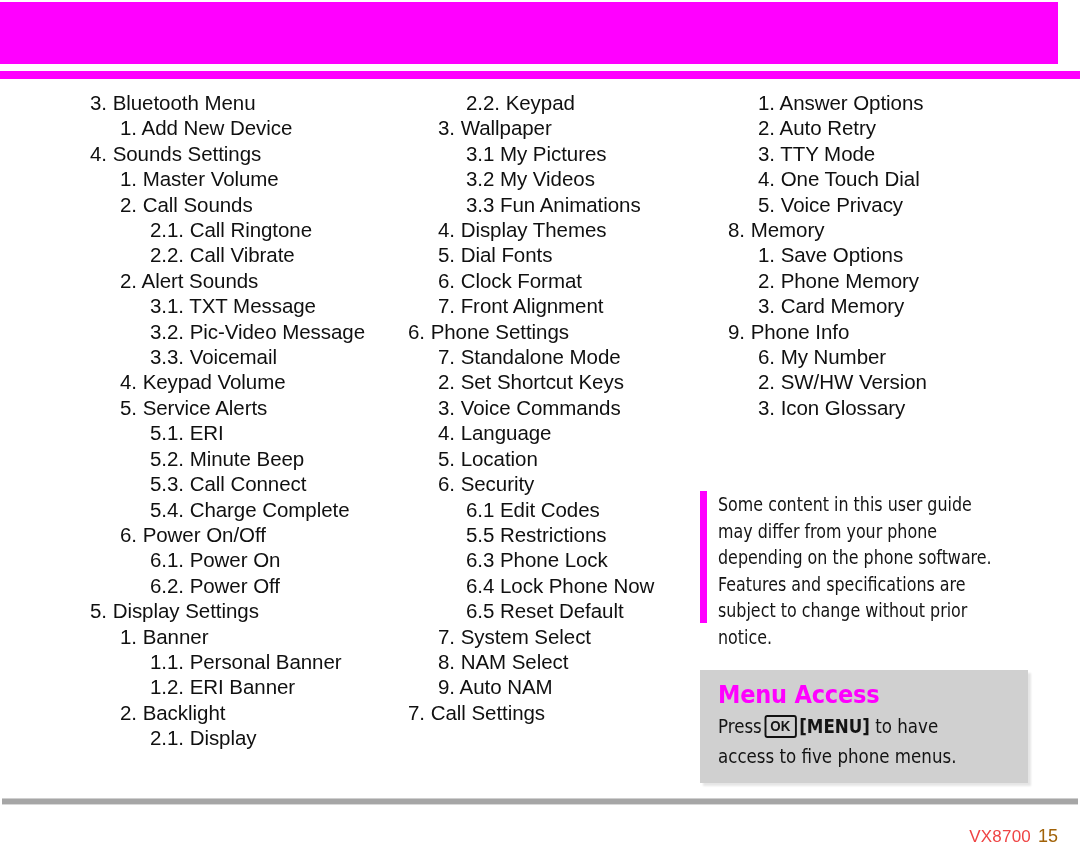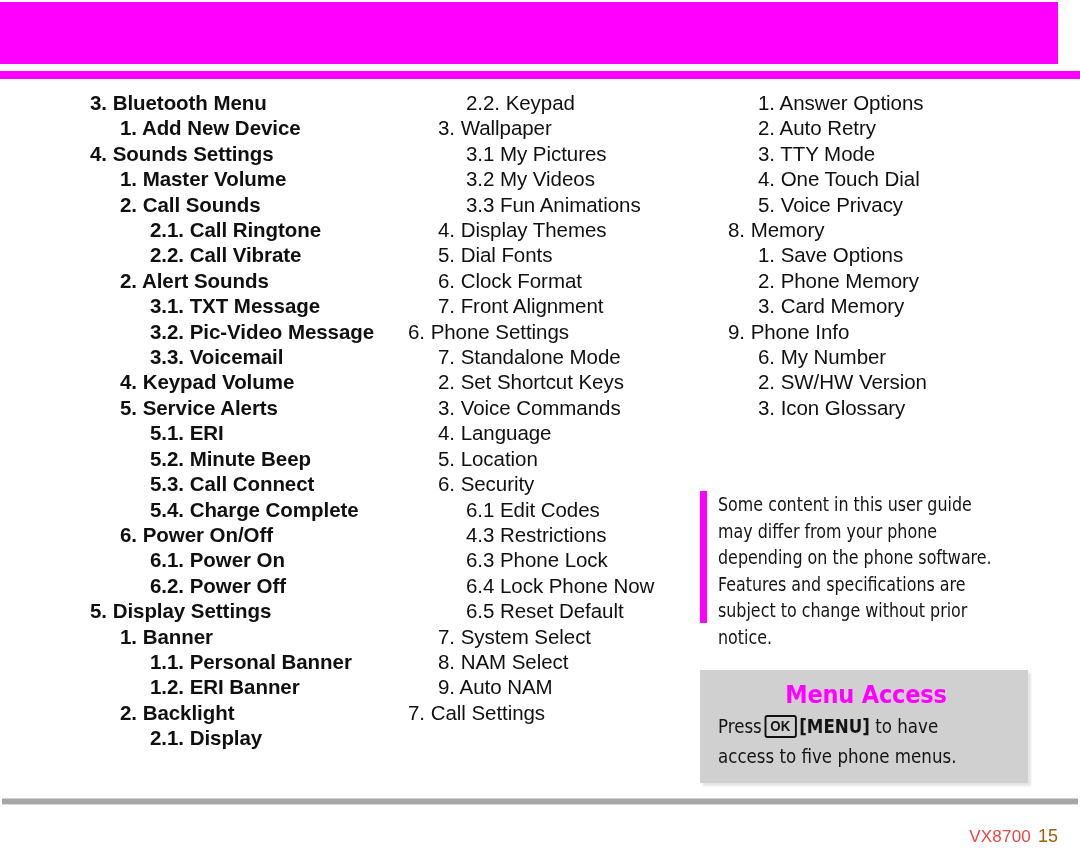--- a/index.html
+++ b/index.html
@@ -39,21 +39,21 @@
     position: absolute;
     left: 0;
     top: 90px;
     width: 1080px;
     height: 690px;
   }
   .column {
     position: absolute;
     top: 0;
   }
-  .col-1 { left: 78px;  width: 330px; font-weight: bold; }
+  .col-1 { left: 78px;  width: 330px; }
   .col-2 { left: 408px; width: 300px; }
   .col-3 { left: 728px; width: 320px; }
 
   .toc-line {
     font-size: 20.5px;
     line-height: 25.4px;
     white-space: nowrap;
     color: #101010;
     letter-spacing: -0.05px;
   }
@@ -107,21 +107,20 @@
     box-sizing: border-box;
     padding: 10px 14px 0 18px;
   }
   .menu-access-title {
     font-family: "DejaVu Sans Condensed", "Liberation Sans Narrow", "Liberation Sans", sans-serif;
     font-size: 25px;
     font-weight: bold;
     color: #ff00ff;
     line-height: 30px;
     letter-spacing: -0.2px;
-    text-align: center;
   }
   .menu-access-body {
     font-family: "DejaVu Sans Condensed", "Liberation Sans Narrow", "Liberation Sans", sans-serif;
     font-size: 19.5px;
     line-height: 30px;
     color: #141414;
     margin-top: 2px;
     transform: scaleX(0.95);
     transform-origin: left top;
   }
@@ -215,21 +214,21 @@
       <div class="toc-line lvl-2">6. Clock Format</div>
       <div class="toc-line lvl-2">7. Front Alignment</div>
       <div class="toc-line lvl-1">6. Phone Settings</div>
       <div class="toc-line lvl-2">7. Standalone Mode</div>
       <div class="toc-line lvl-2">2. Set Shortcut Keys</div>
       <div class="toc-line lvl-2">3. Voice Commands</div>
       <div class="toc-line lvl-2">4. Language</div>
       <div class="toc-line lvl-2">5. Location</div>
       <div class="toc-line lvl-2">6. Security</div>
       <div class="toc-line lvl-3">6.1 Edit Codes</div>
-      <div class="toc-line lvl-3">4.3 Restrictions</div>
+      <div class="toc-line lvl-3">5.5 Restrictions</div>
       <div class="toc-line lvl-3">6.3 Phone Lock</div>
       <div class="toc-line lvl-3">6.4 Lock Phone Now</div>
       <div class="toc-line lvl-3">6.5 Reset Default</div>
       <div class="toc-line lvl-2">7. System Select</div>
       <div class="toc-line lvl-2">8. NAM Select</div>
       <div class="toc-line lvl-2">9. Auto NAM</div>
       <div class="toc-line lvl-1">7. Call Settings</div>
     </div>
   <div class="column col-3">
       <div class="toc-line lvl-2">1. Answer Options</div>

